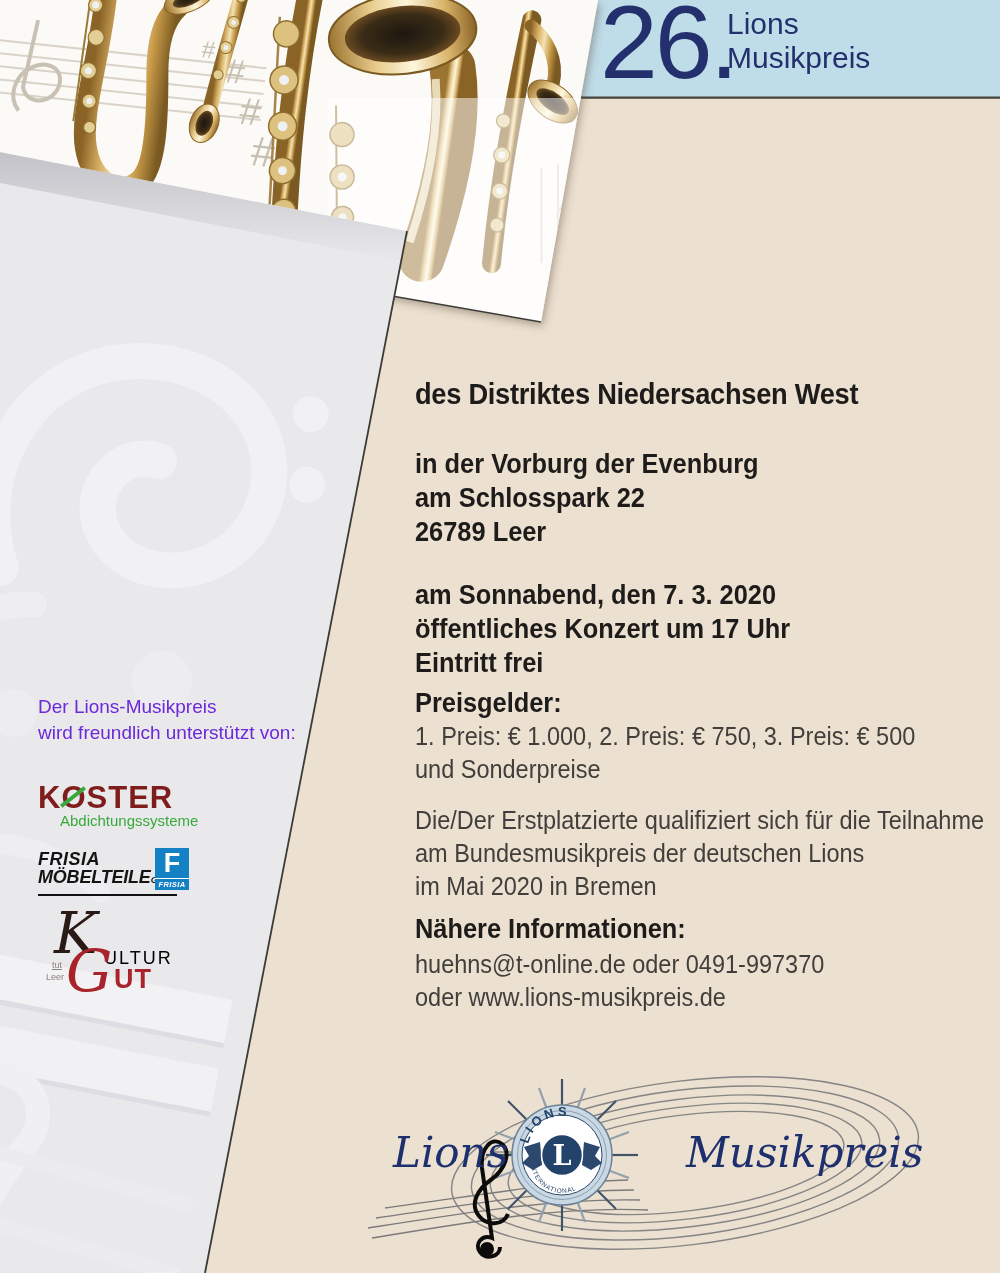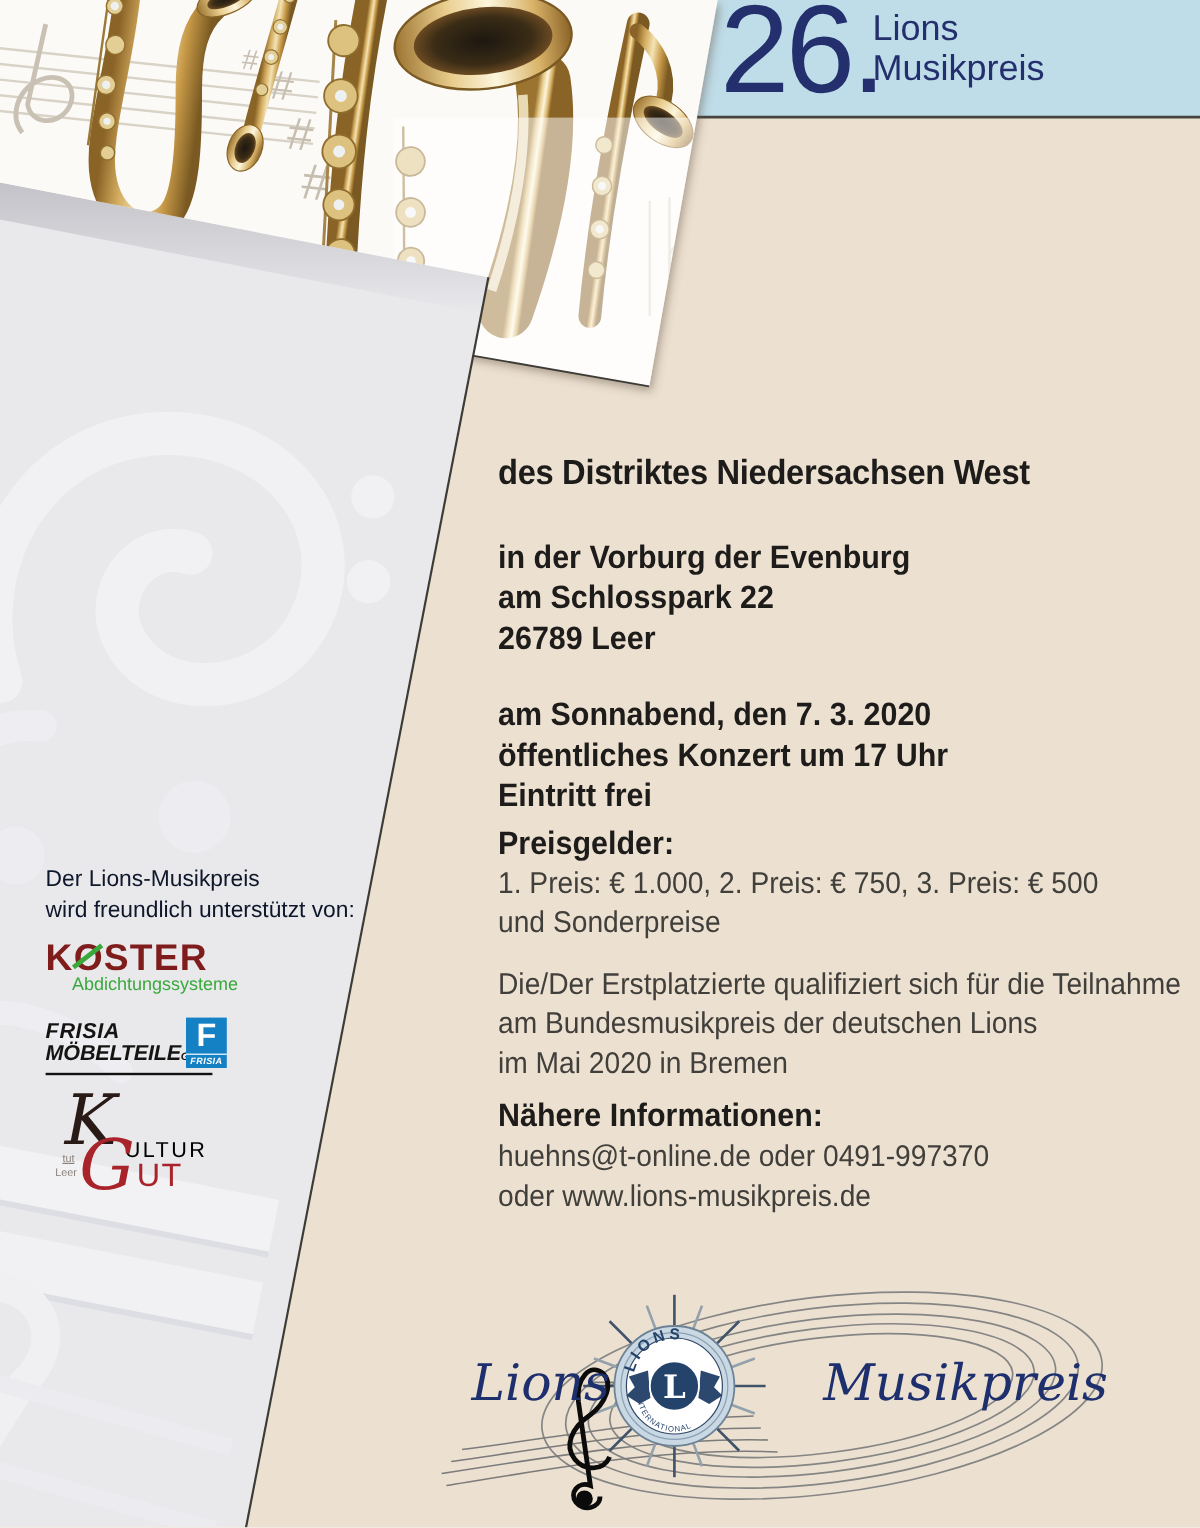--- a/index.html
+++ b/index.html
@@ -25,21 +25,21 @@
   .venue{left:415px;top:447px;font-size:27px;font-weight:bold;color:#1d1c1a;line-height:34px;}
   .datetime{left:415px;top:578px;font-size:27px;font-weight:bold;color:#1d1c1a;line-height:34px;}
   .prizehead{left:415px;top:688px;font-size:27px;font-weight:bold;color:#1d1c1a;}
   .prizeline{left:415px;top:722px;font-size:25px;color:#413f3b;}
   .prizeextra{left:415px;top:755px;font-size:25px;color:#413f3b;}
   .quali{left:415px;top:804px;font-size:25px;color:#413f3b;line-height:33px;}
   .infohead{left:415px;top:914px;font-size:27px;font-weight:bold;color:#1d1c1a;}
   .infolines{left:415px;top:948px;font-size:25px;color:#413f3b;line-height:33px;}
 
   
-  .support{left:38px;top:720px;font-size:19px;color:#0f172a;line-height:26px;}
+  .support{left:38px;top:694px;font-size:19px;color:#6d28d9;line-height:26px;}
   .koester{left:38px;top:782px;}
   .koester-word{font-size:31px;font-weight:bold;color:#7f1d1d;letter-spacing:1px;line-height:1;}
   .koester-o{position:relative;display:inline-block;}
   .koester-o::after{content:"";position:absolute;left:-3px;top:13px;width:30px;height:4px;
                     background:#3aa93c;transform:rotate(-38deg);}
   .koester-sub{font-size:15px;color:#3aa93c;margin:0 0 0 22px;line-height:1.1;}
   .frisia{left:38px;top:850px;}
   .frisia-text{display:inline-block;border-bottom:2px solid #111;padding-bottom:5px;color:#151413;}
   .frisia-l1{font-size:18px;font-weight:bold;font-style:italic;letter-spacing:.5px;line-height:18px;}
   .frisia-l2{font-size:18px;font-weight:bold;font-style:italic;letter-spacing:-0.2px;line-height:18px;}
@@ -49,21 +49,21 @@
   .frisia-badge-f{color:#fff;font-size:27px;font-weight:bold;line-height:30px;display:block;}
   .frisia-badge-label{color:#fff;font-size:7.5px;font-weight:bold;font-style:italic;display:block;
                       border-top:1px solid #fff;padding-top:1px;letter-spacing:.4px;}
   .kg{left:38px;top:908px;width:170px;height:110px;}
   .kg span{position:absolute;}
   .kg-k{left:16px;top:-4px;font-family:"DejaVu Serif",serif;font-style:italic;font-size:58px;
         color:#2a1a16;line-height:1;}
   .kg-ultur{left:66px;top:40px;font-size:18px;letter-spacing:2px;color:#000000;}
   .kg-g{left:28px;top:34px;font-family:"DejaVu Serif",serif;font-style:italic;font-size:58px;
         color:#a8232a;line-height:1;}
-  .kg-ut{left:76px;top:56px;font-size:27px;font-weight:normal;color:#a8232a;letter-spacing:1px;}
+  .kg-ut{left:76px;top:56px;font-size:27px;font-weight:bold;color:#a8232a;letter-spacing:1px;}
   .kg-tut{left:14px;top:52px;font-size:9px;color:#8a7f7a;text-decoration:underline;}
   .kg-leer{left:8px;top:64px;font-size:9px;color:#8a7f7a;text-align:center;}
 
   
   .f-lions{left:393px;top:1128px;font-family:"DejaVu Serif",serif;font-style:italic;
            font-size:42px;color:#1d2f6c;}
   .f-musik{left:686px;top:1128px;font-family:"DejaVu Serif",serif;font-style:italic;
            font-size:42px;color:#1d2f6c;}
 </style>
 </head>

